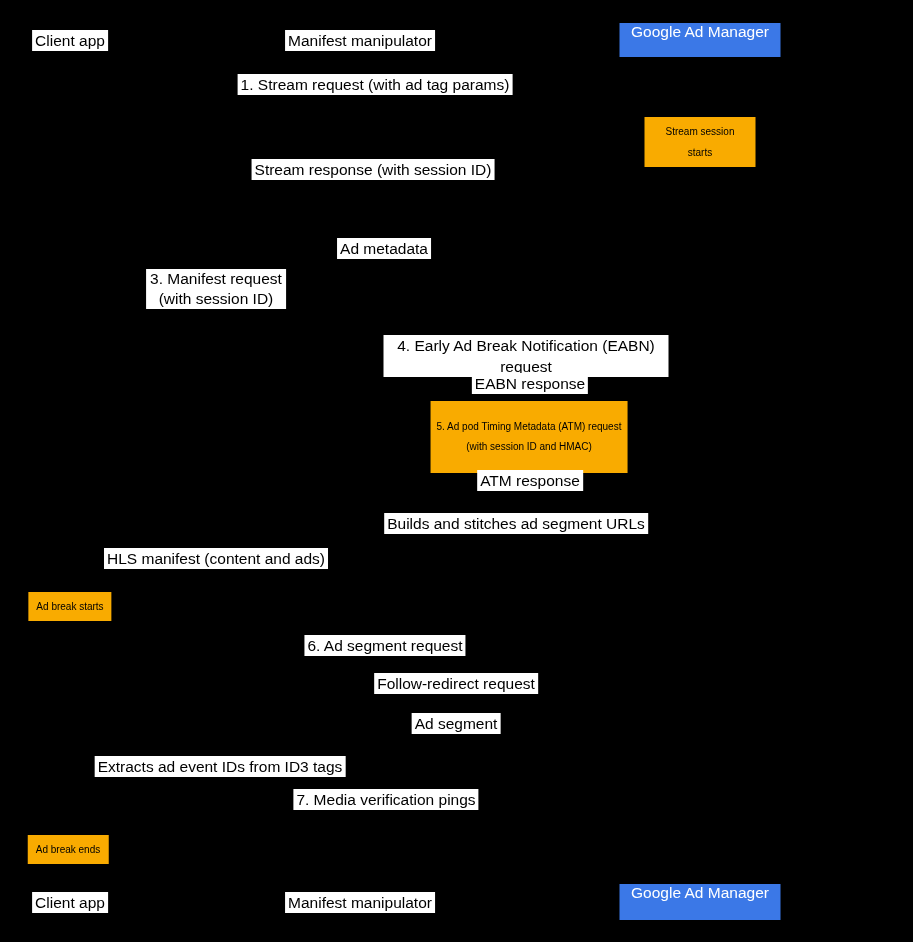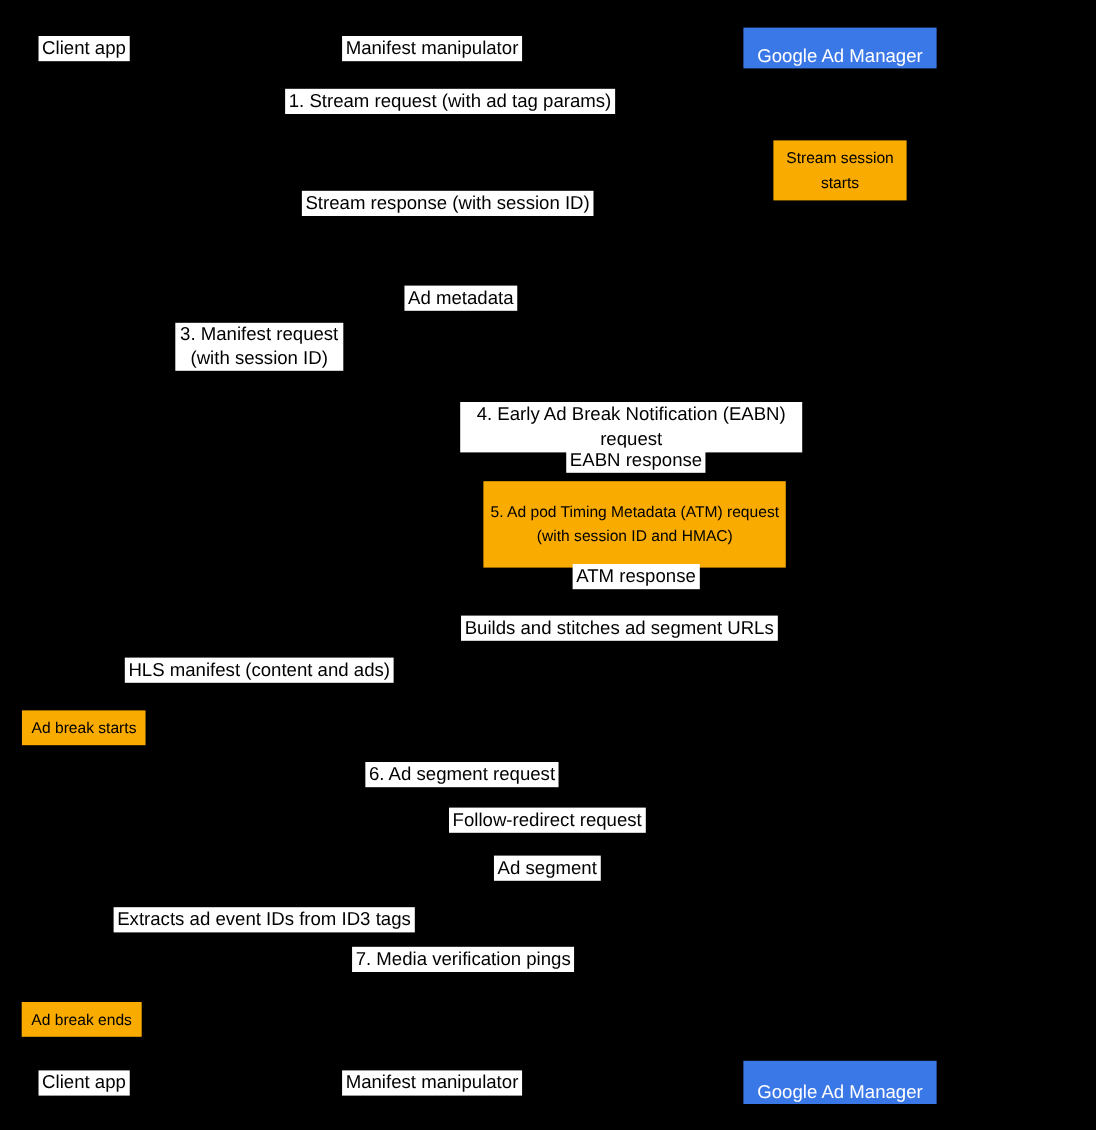--- a/index.html
+++ b/index.html
@@ -15,30 +15,30 @@
     background:var(--label_bg,#fff);color:var(--label_text,#000);
     font-size:15.5px;line-height:21px;padding:0 3px;
     white-space:pre-line;text-align:center;
   }
   
   .lbl.multi{line-height:20px;padding:0 4px;}
   
   .note{
     position:absolute;transform:translateX(-50%);
     background:var(--note_bg,#F9AB00);color:var(--note_text,#000);
-    font-size:13px;line-height:21px;padding:4px 8px;
+    font-size:10px;line-height:21px;padding:4px 8px;
     white-space:pre-line;text-align:center;
   }
   .note.multi{line-height:20px;padding:16px 6px;}
   
   .gam{
     position:absolute;transform:translateX(-50%);
     width:161px;height:34px;
     background:var(--gam_bg,#3B78E7);color:var(--gam_text,#fff);
-    display:flex;align-items:flex-end;justify-content:center;
+    display:flex;align-items:flex-start;justify-content:center;
     font-size:15.5px;font-weight:500;
   }
 </style>
 </head>
 <body>
 
 <div class="stage">
 
   <div class="lbl" style="left:70px;top:30px">Client app</div>
   <div class="lbl" style="left:360px;top:30px">Manifest manipulator</div>

